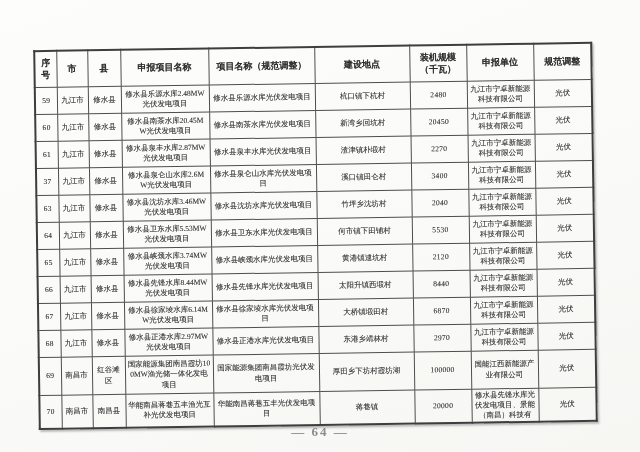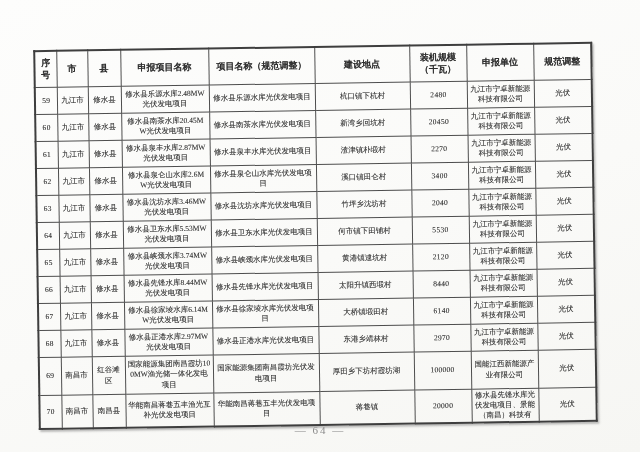--- a/index.html
+++ b/index.html
@@ -39,21 +39,21 @@
   table.doc tbody tr { height:27px; }
   table.doc tbody tr:nth-child(11) { height:38px; }
   table.doc tbody tr:nth-child(12) { height:30px; }
   td.num { font-size:8px; letter-spacing:0.3px; }
   
   col.c-no{width:22px} col.c-city{width:31px} col.c-county{width:33px}
   col.c-declared{width:88px} col.c-adjusted{width:106px} col.c-loc{width:95px}
   col.c-cap{width:57px} col.c-applicant{width:67px} col.c-type{width:58px}
   .page-number {
     position:absolute; left:50%; top:424px; transform:translateX(-50%);
-    color:#8b8b8b; font-size:11px; letter-spacing:2px; white-space:nowrap;
+    color:#8b8b8b; font-size:13px; letter-spacing:2px; white-space:nowrap;font-weight:bold;
   }
 </style>
 </head>
 <body>
 
 <div class="page">
 
   <div class="table-wrap">
     <table class="doc">
       <colgroup>
@@ -108,21 +108,21 @@
             <td>九江市</td>
             <td>修水县</td>
             <td>修水县泉丰水库2.87MW光伏发电项目</td>
             <td>修水县泉丰水库光伏发电项目</td>
             <td>渣津镇朴塅村</td>
             <td class="num">2270</td>
             <td>九江市宁卓新能源科技有限公司</td>
             <td>光伏</td>
           </tr>
           <tr>
-            <td class="num">62</td>
+            <td class="num">37</td>
             <td>九江市</td>
             <td>修水县</td>
             <td>修水县泉仑山水库2.6MW光伏发电项目</td>
             <td>修水县泉仑山水库光伏发电项目</td>
             <td>溪口镇田仑村</td>
             <td class="num">3400</td>
             <td>九江市宁卓新能源科技有限公司</td>
             <td>光伏</td>
           </tr>
           <tr>
@@ -169,21 +169,21 @@
             <td>九江市宁卓新能源科技有限公司</td>
             <td>光伏</td>
           </tr>
           <tr>
             <td class="num">67</td>
             <td>九江市</td>
             <td>修水县</td>
             <td>修水县徐家堎水库6.14MW光伏发电项目</td>
             <td>修水县徐家堎水库光伏发电项目</td>
             <td>大桥镇塅田村</td>
-            <td class="num">6140</td>
+            <td class="num">6870</td>
             <td>九江市宁卓新能源科技有限公司</td>
             <td>光伏</td>
           </tr>
           <tr>
             <td class="num">68</td>
             <td>九江市</td>
             <td>修水县</td>
             <td>修水县正港水库2.97MW光伏发电项目</td>
             <td>修水县正港水库光伏发电项目</td>
             <td>东港乡靖林村</td>

